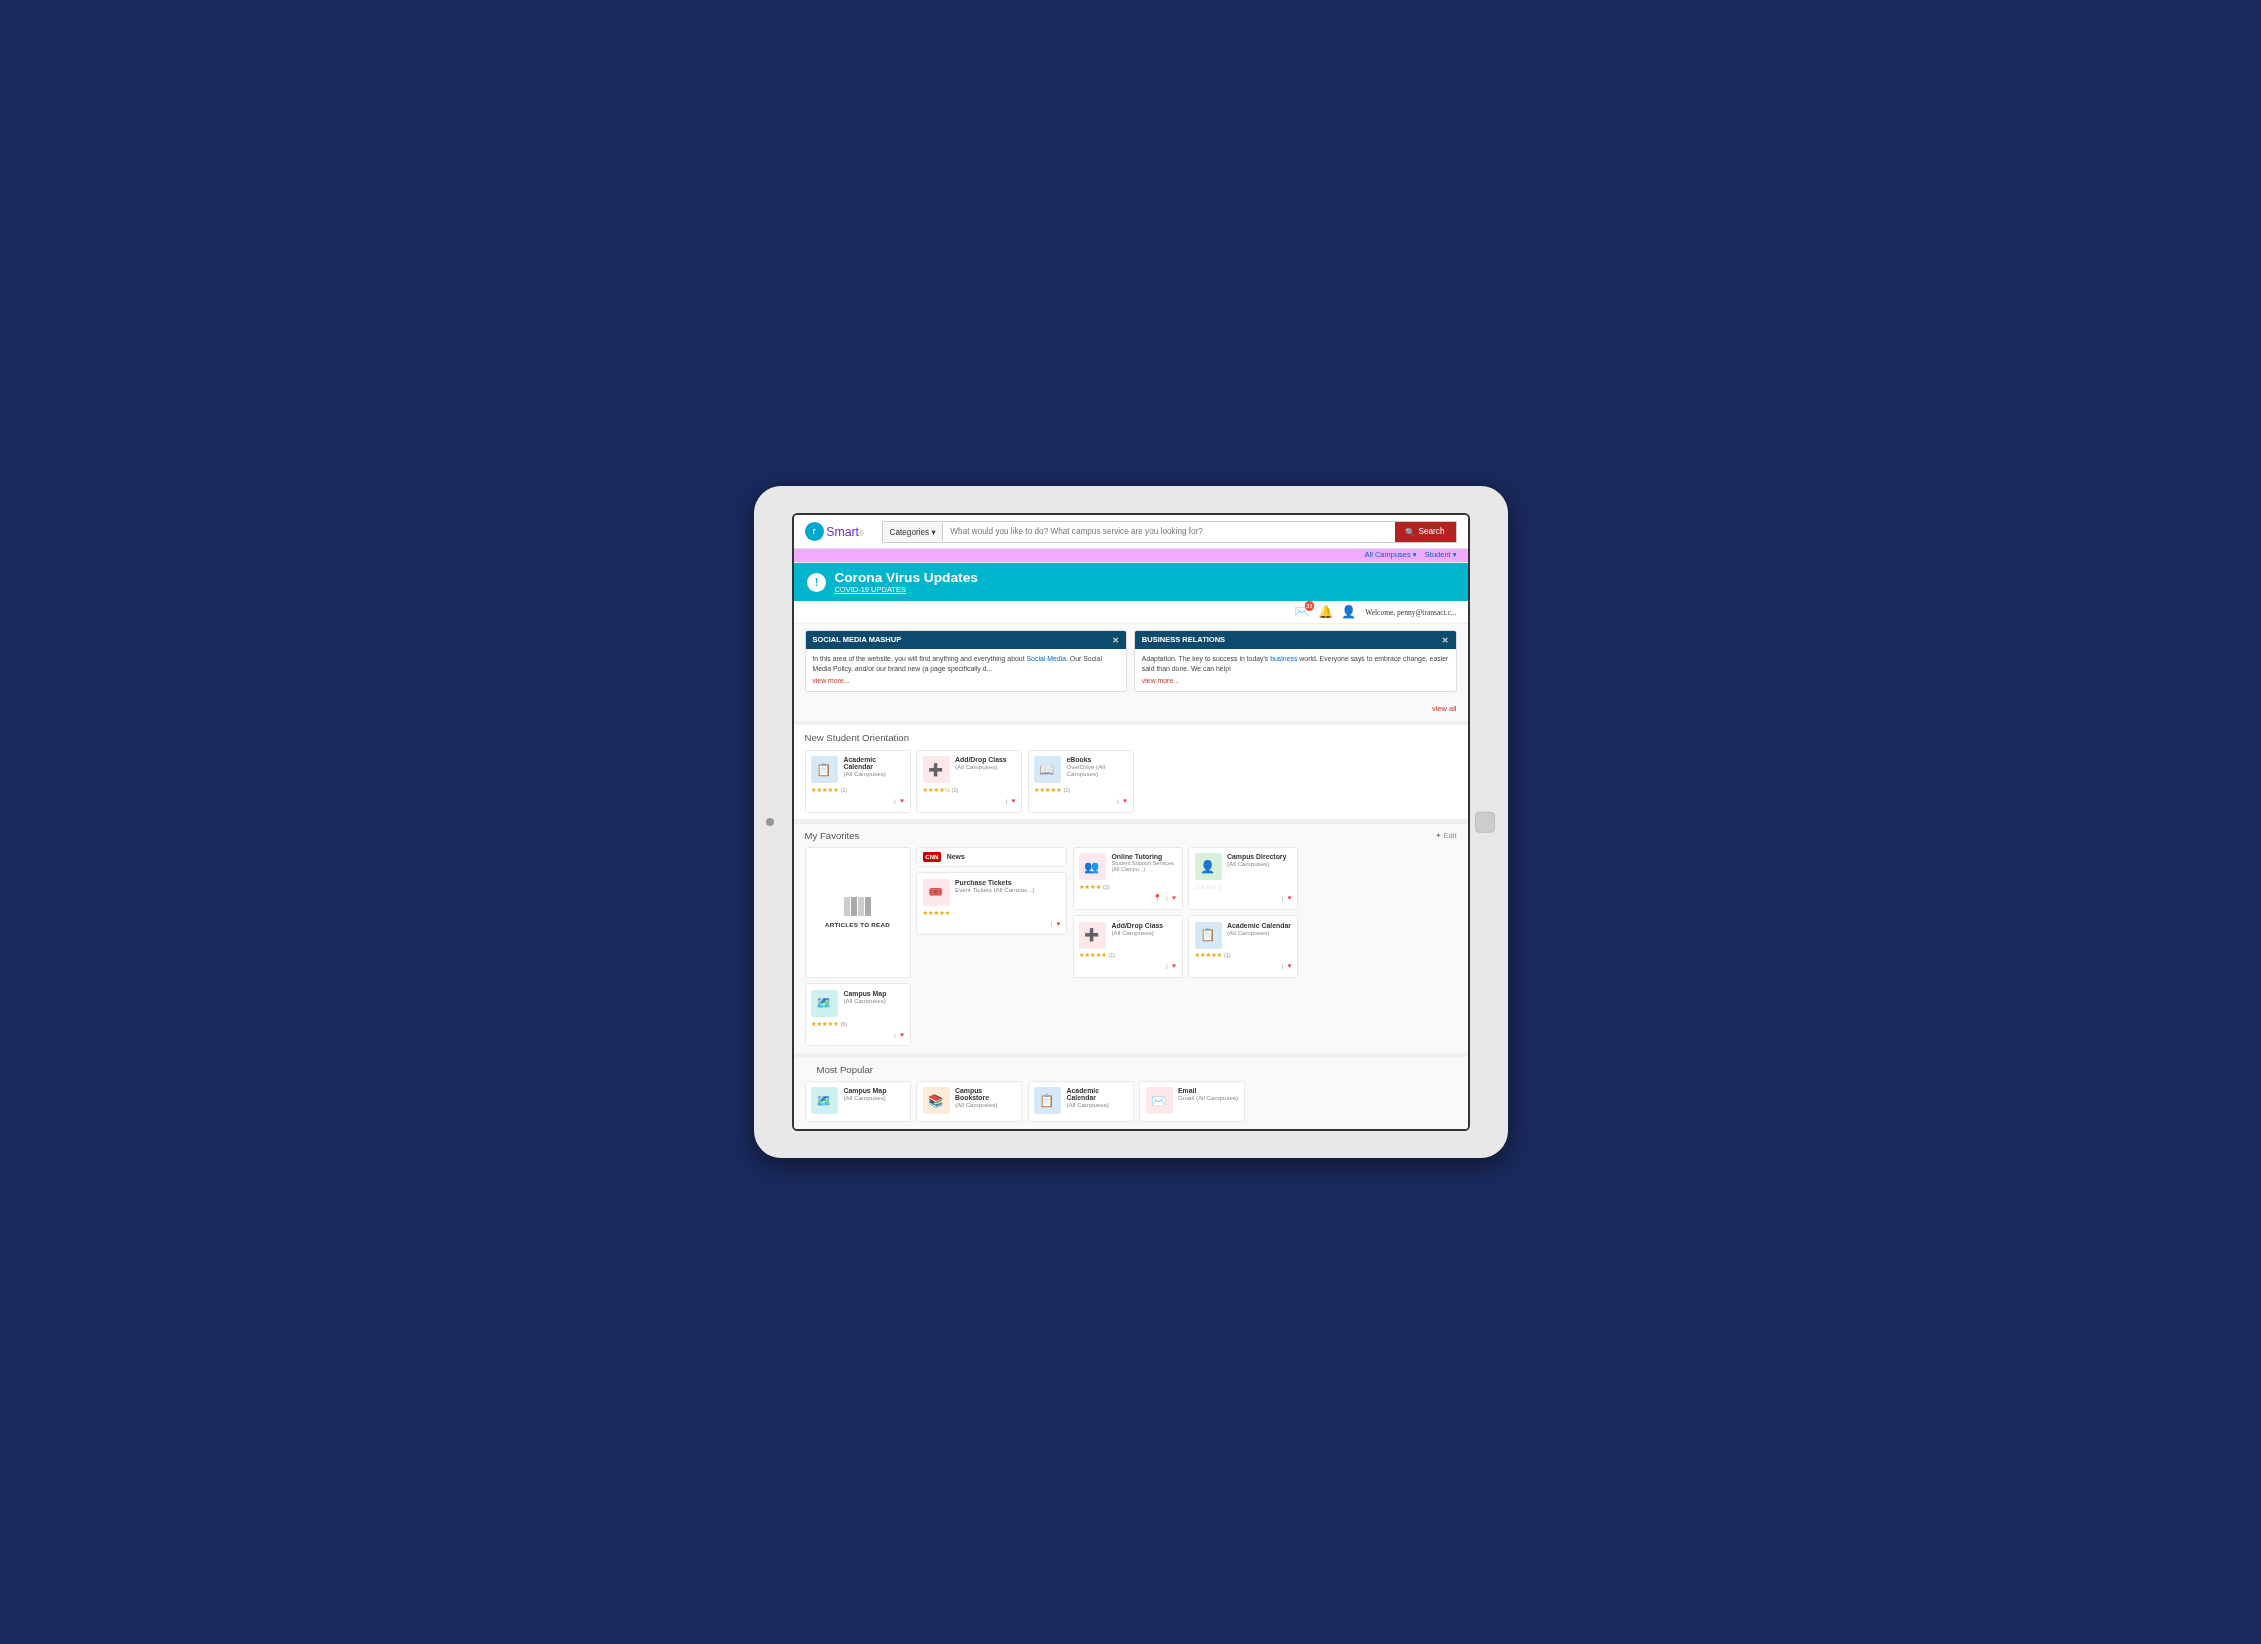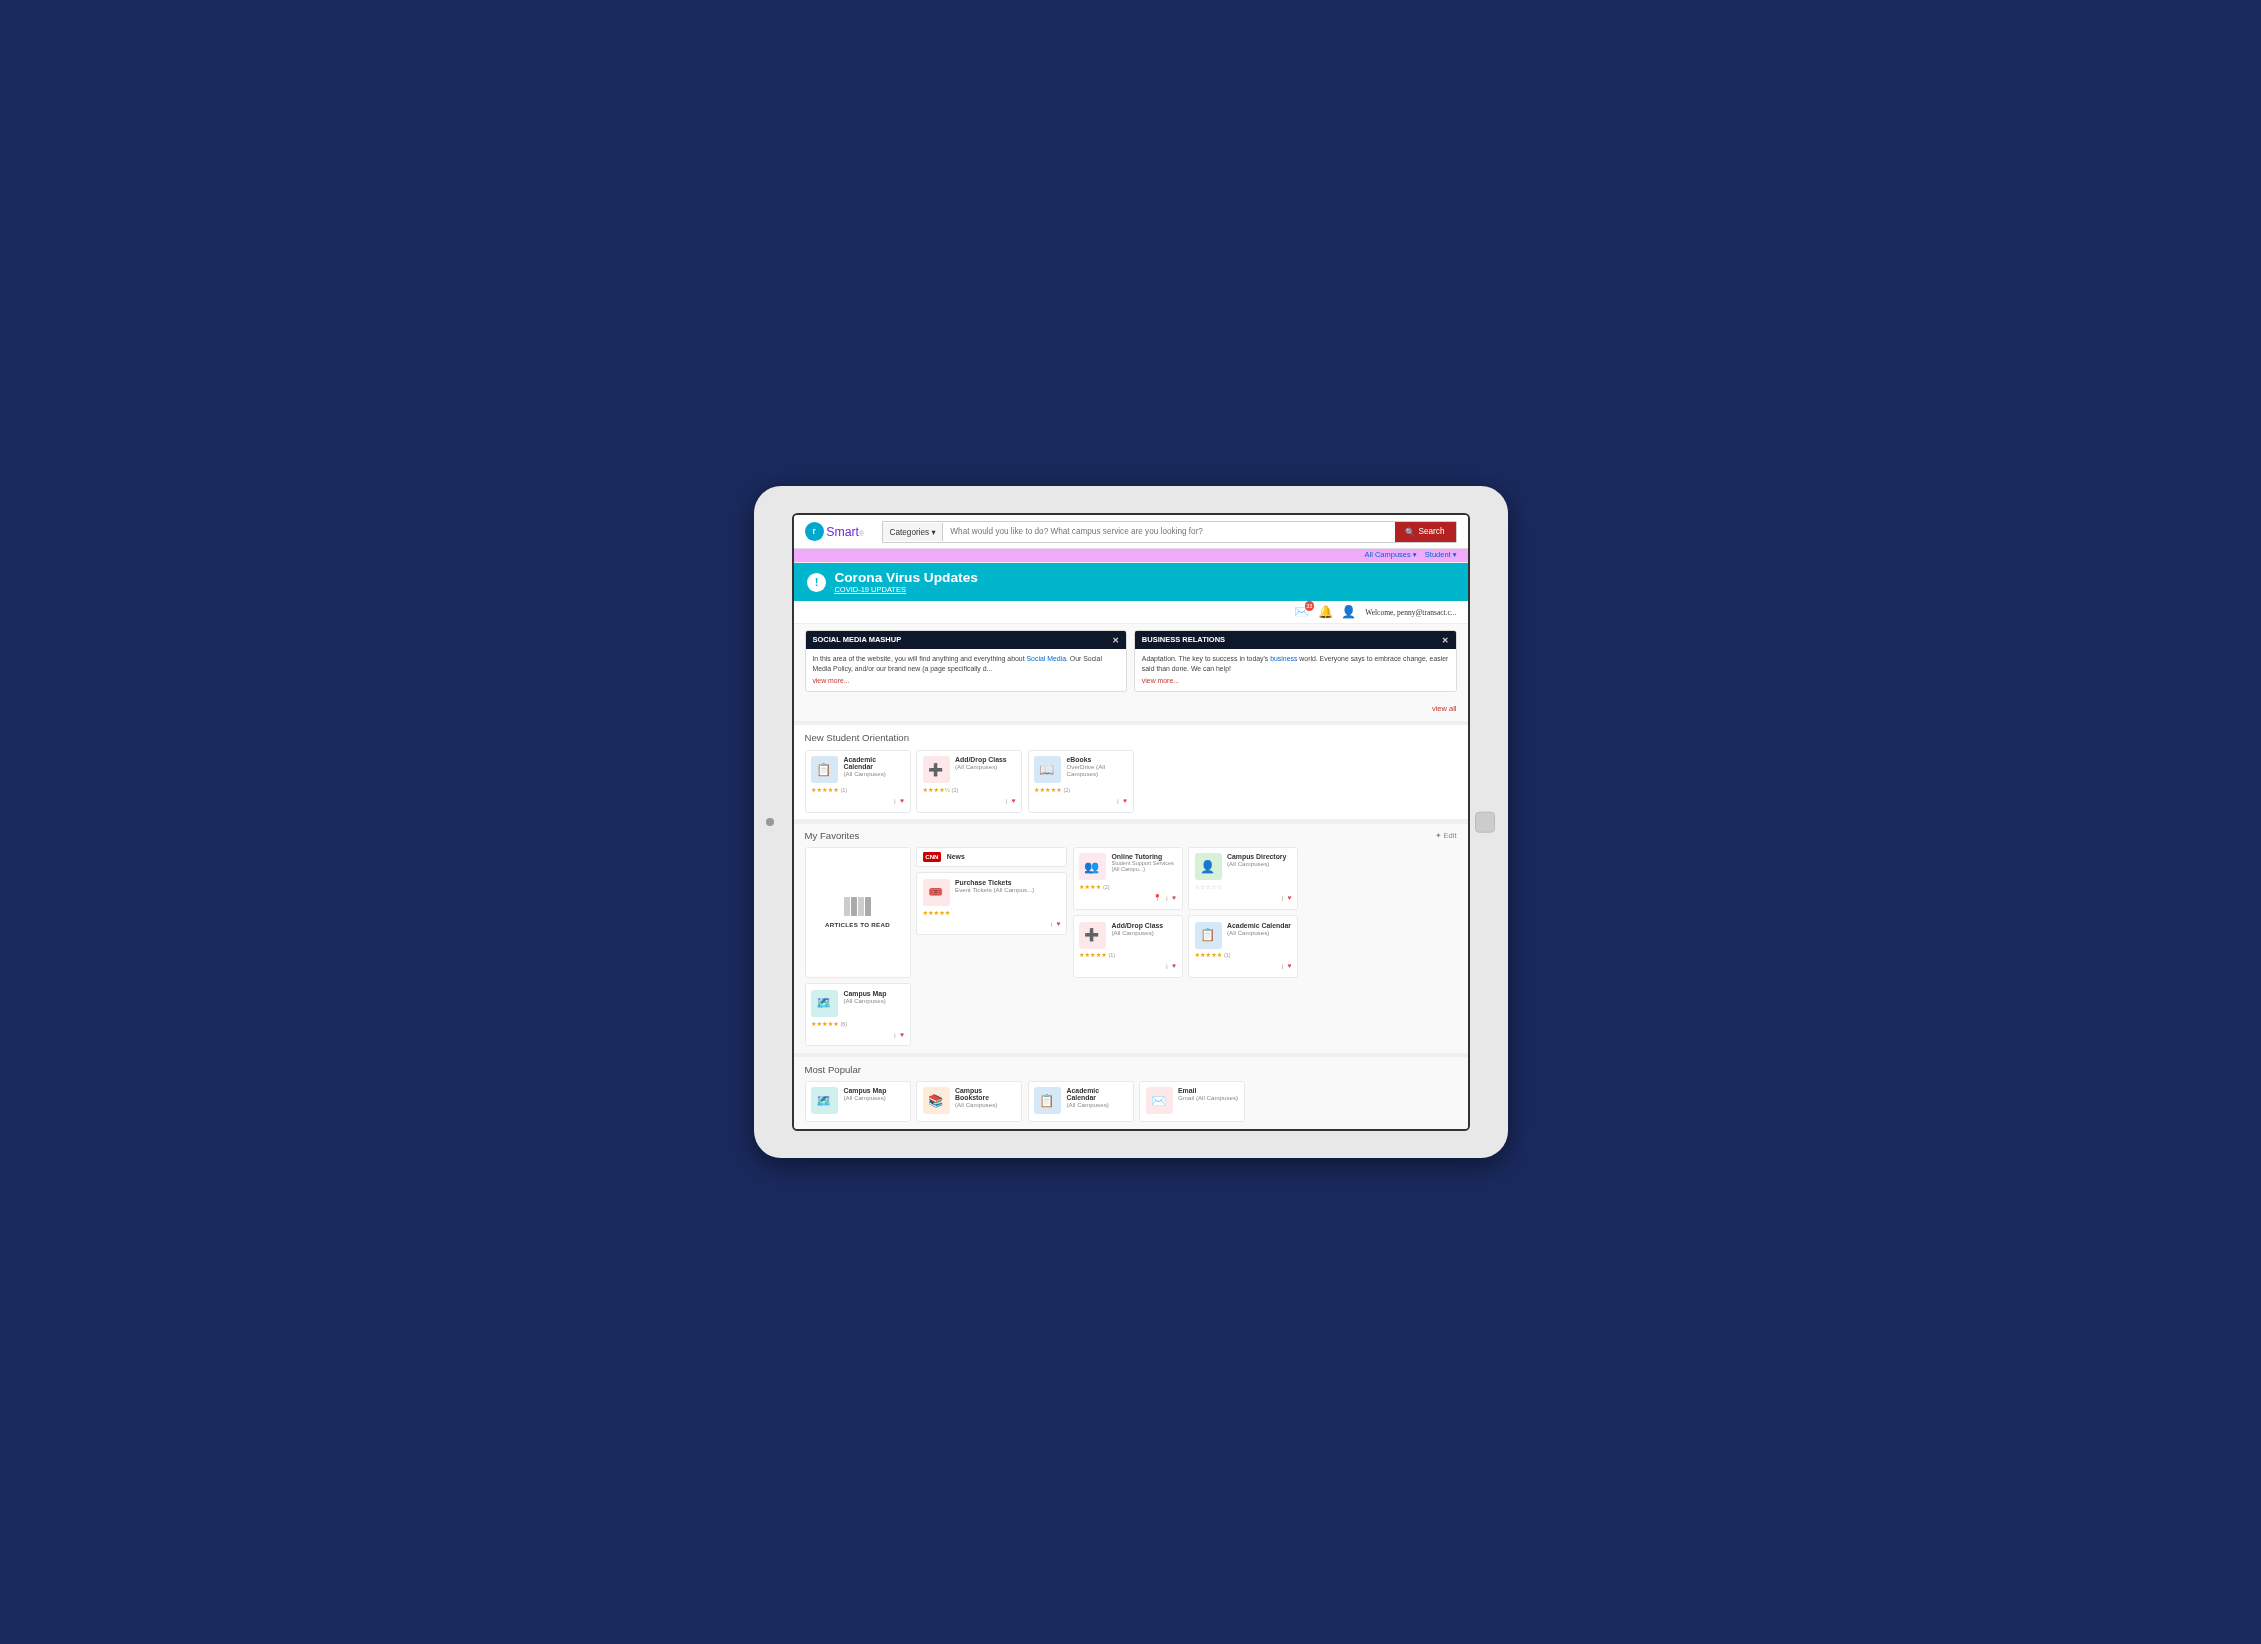--- a/index.html
+++ b/index.html
@@ -205,21 +205,21 @@
       margin-bottom: 5.5px;
     }
     .feature-card {
       flex: 1;
       background: white;
       border: 0.7px solid #ddd;
       border-radius: 2.7px;
       overflow: hidden;
     }
     .feature-card-header {
-      background: #0f172a;
+      background: #0c4a6e;
       color: white;
       padding: 4.1px 6.9px;
       font-size: 7.5px;
       font-weight: bold;
       display: flex;
       justify-content: space-between;
       align-items: center;
     }
     .feature-card-body {
       padding: 5.5px 6.9px;
@@ -405,20 +405,21 @@
     }
     
     .popular-section {
       background: #f9f9f9;
       padding: 6.9px 11px;
     }
     .popular-title {
       font-size: 9.6px;
       color: #555;
       margin-bottom: 5.5px;
+      margin-left: 12px;
     }
     .popular-grid {
       display: flex;
       gap: 5.5px;
     }
     .close-btn {
       cursor: pointer;
       color: #ccc;
       font-size: 8.2px;
     }

